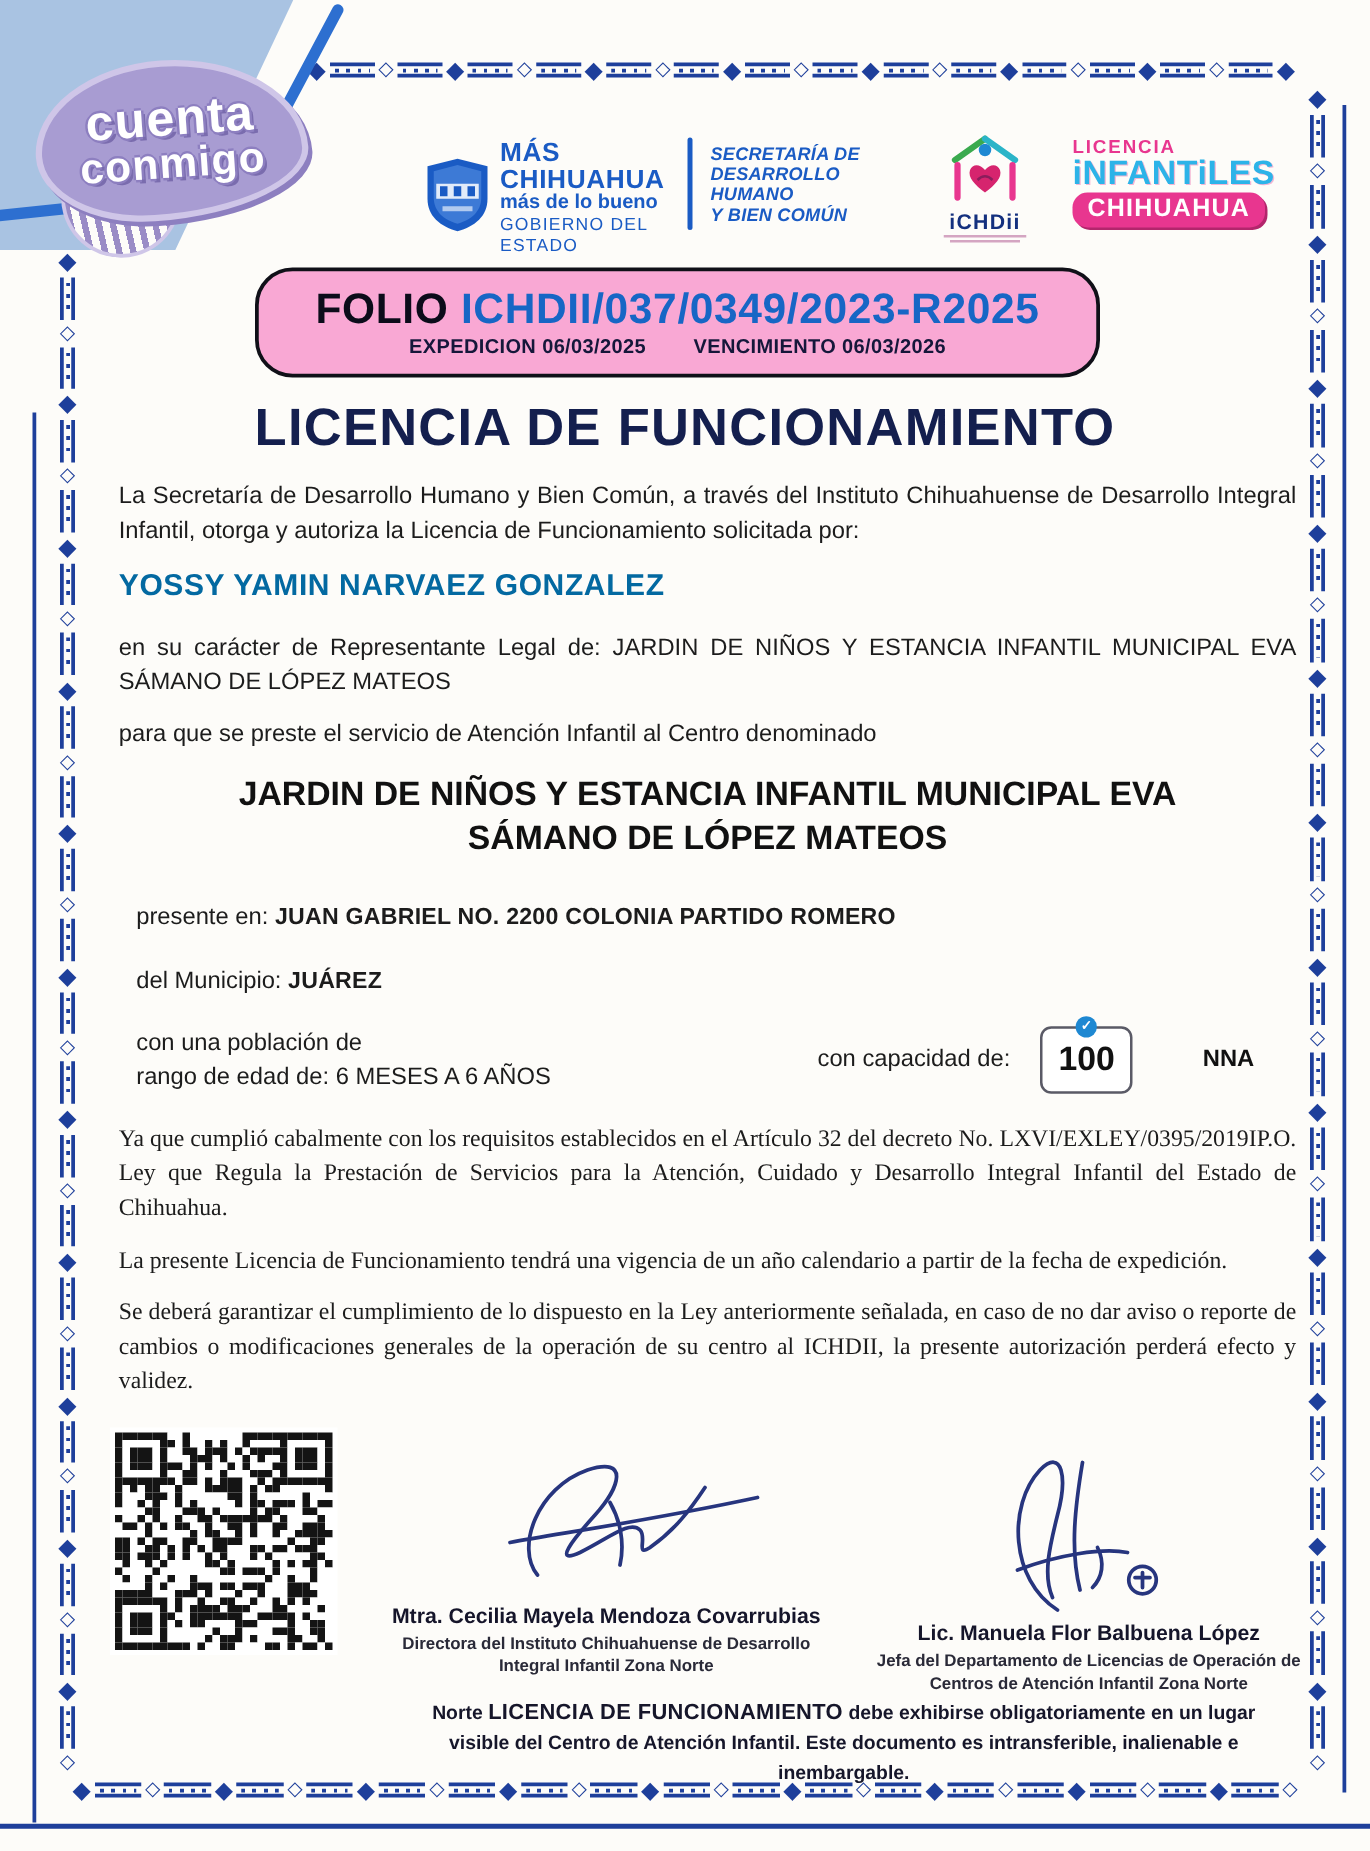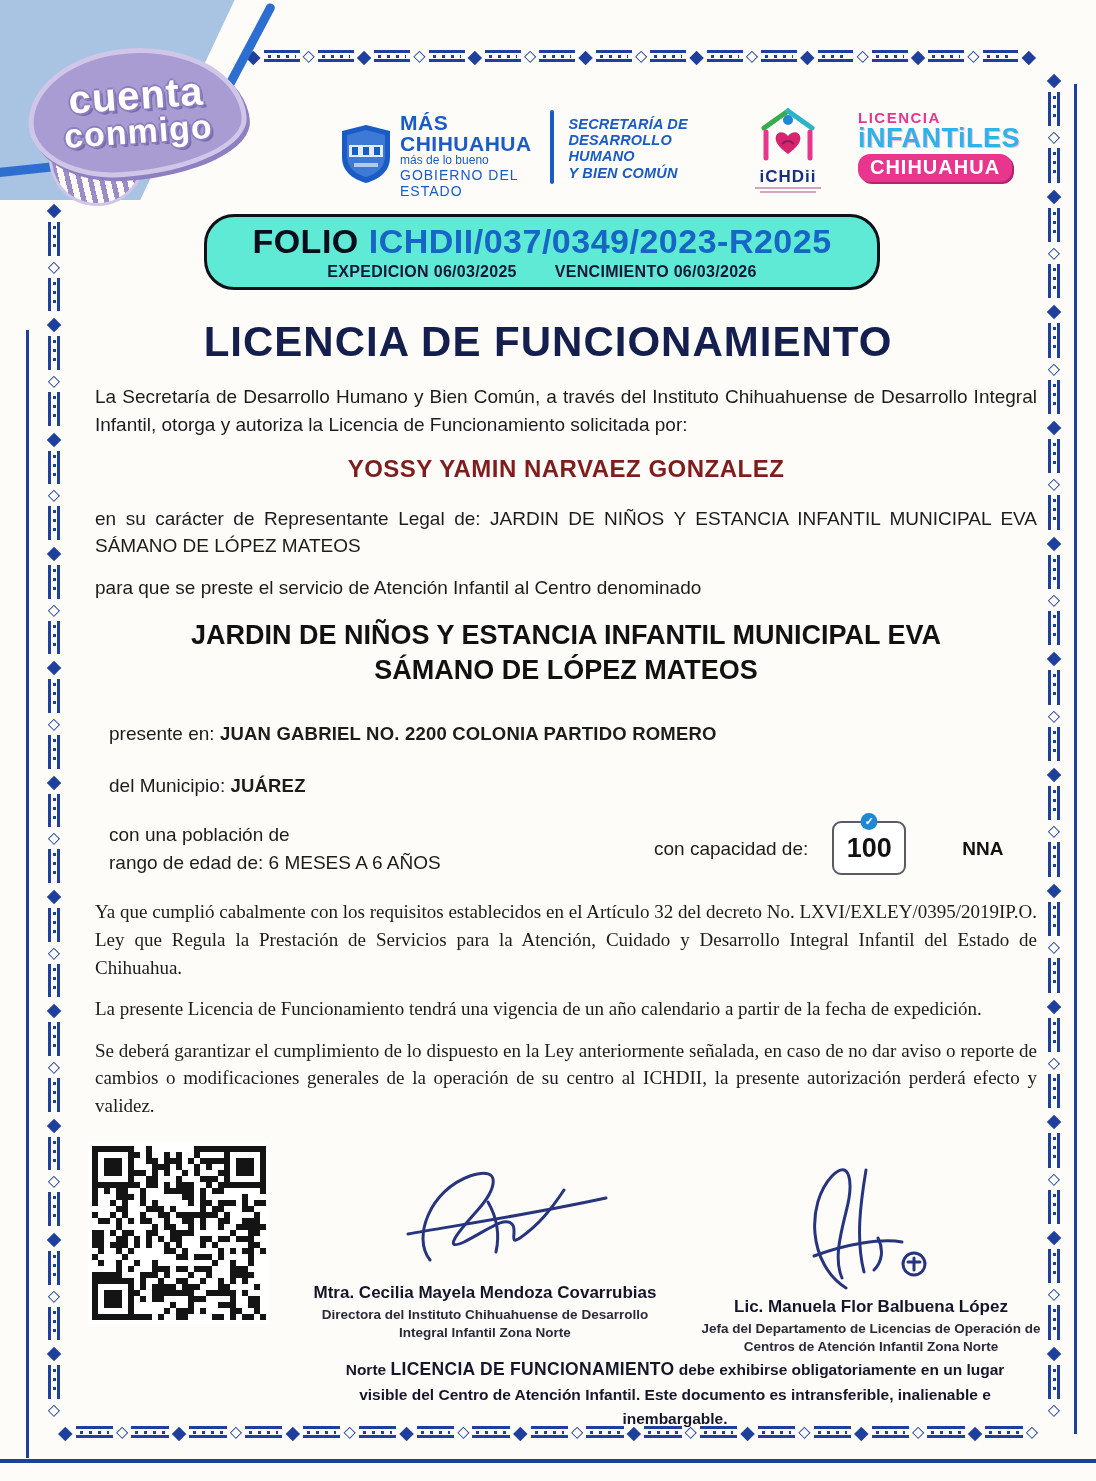--- a/index.html
+++ b/index.html
@@ -53,53 +53,53 @@
   .bubble-tail{position:absolute;left:46px;top:158px;width:96px;height:48px;
     border-radius:0 0 70px 70px;transform:rotate(7deg);
     background:repeating-linear-gradient(70deg,#9a8cc6 0 5px,#fdfcf9 5px 11px);
     border:3px solid #cfc6e8;border-top:none;}
 
   
   .hdr{position:absolute;top:104px;left:340px;width:680px;height:100px;display:flex;align-items:flex-start;}
   .gob{display:flex;align-items:center;margin-top:8px;}
   .gob-text{margin-left:8px;color:var(--gob-blue);}
   .gob-text .g1{font-size:21px;font-weight:bold;letter-spacing:0.5px;line-height:1;}
-  .gob-text .g2{font-size:12px;font-weight:normal;line-height:1.05;}
+  .gob-text .g2{font-size:16px;font-weight:bold;line-height:1.05;}
   .gob-text .g3{font-size:14px;font-weight:normal;letter-spacing:1px;line-height:1.2;}
   .hdr-div{width:5px;height:74px;background:var(--gob-blue);margin:6px 14px 0 16px;border-radius:2px;}
   .sec-text{color:var(--gob-blue);font-weight:bold;font-style:italic;font-size:14.5px;line-height:1.12;margin-top:12px;letter-spacing:0.2px;}
   .ichdii{margin-left:46px;margin-top:2px;text-align:center;width:88px;}
   .ichdii-label{font-size:17px;font-weight:bold;color:#14307e;letter-spacing:1px;line-height:1;margin-top:2px;}
   .tagline{height:2px;background:#c98fb4;margin:2px auto 0;opacity:0.8;}
   .estancias{margin-left:34px;margin-top:6px;position:relative;width:170px;}
   .est1{color:var(--pink);font-weight:bold;font-size:15px;letter-spacing:1.5px;line-height:1;}
   .est2{color:var(--cyan);font-weight:bold;font-size:27px;line-height:1;letter-spacing:0.5px;text-shadow:1px 1px 0 #f3b7d4;}
   .est3{display:inline-block;background:var(--pink);color:#fff;font-weight:bold;font-size:20px;
     letter-spacing:1px;padding:2px 12px 3px;border-radius:12px;margin-top:2px;box-shadow:2px 2px 0 #b3266c;}
   .est-flower{position:absolute;right:-16px;top:26px;width:52px;height:52px;background:var(--pink);
     border-radius:50%;z-index:-1;box-shadow:-8px 6px 0 -6px var(--pink),8px -4px 0 -5px var(--pink);}
 
   
-  .folio-box{position:absolute;left:204px;top:214px;width:676px;height:76px;
-    border:3px solid #101018;border-radius:30px;background:#5eead4;
+  .folio-box{position:absolute;left:204px;top:214px;width:676px;height:88px;
+    border:3px solid #101018;border-radius:30px;background:#f9a8d4;
     display:flex;flex-direction:column;align-items:center;justify-content:center;}
   .folio-line{font-size:34px;font-weight:bold;line-height:1.1;}
   .folio-line .fl{color:#0c0c1a;letter-spacing:0.5px;}
   .folio-line .fn{color:var(--folio-blue);letter-spacing:0.5px;}
   .folio-sub{font-size:16px;font-weight:bold;color:#15173a;margin-top:3px;letter-spacing:0.3px;}
   .folio-sub .gap{display:inline-block;width:38px;}
 
   
   .doc-title{position:absolute;top:318px;left:0;width:100%;text-align:center;
     font-size:42px;font-weight:bold;color:var(--navy);letter-spacing:1px;}
 
   
   .content{position:absolute;left:95px;top:383px;width:942px;font-size:19px;line-height:1.45;color:var(--ink);}
   .content p.just{text-align:justify;}
-  .applicant{text-align:center;font-weight:bold;font-size:24px;letter-spacing:0.5px;margin-top:14px;color:#7f1d1d;}
+  .applicant{text-align:left;font-weight:bold;font-size:24px;letter-spacing:0.5px;margin-top:14px;color:#0369a1;}
   .rep{margin-top:18px;text-align:justify;}
   .service{margin-top:14px;}
   .center-name{margin-top:16px;text-align:center;font-weight:bold;font-size:27px;line-height:1.3;color:#111;padding:0 40px;}
   .kv{margin-top:32px;padding-left:14px;}
   .kv + .kv{margin-top:24px;}
   .kv .k{font-size:19px;}
   .kv .v{font-weight:bold;font-size:18.5px;letter-spacing:0.2px;}
   .pop-row{display:flex;margin-top:22px;padding-left:14px;align-items:flex-start;}
   .pop-left{width:545px;}
   .cap-right{display:flex;align-items:center;}

